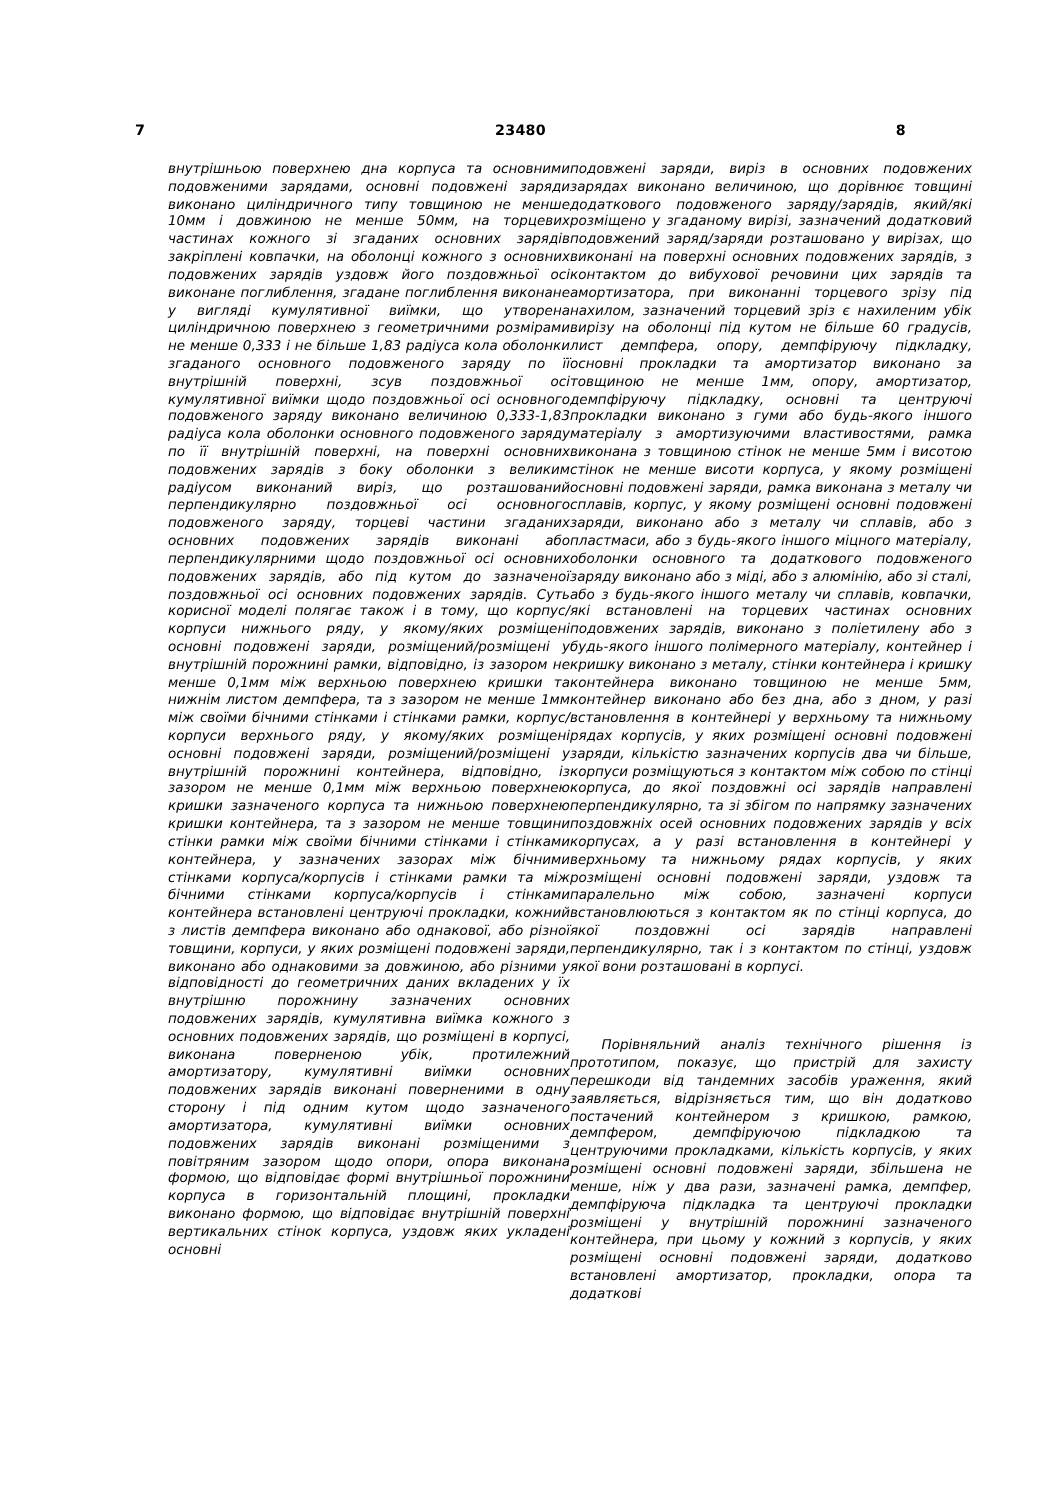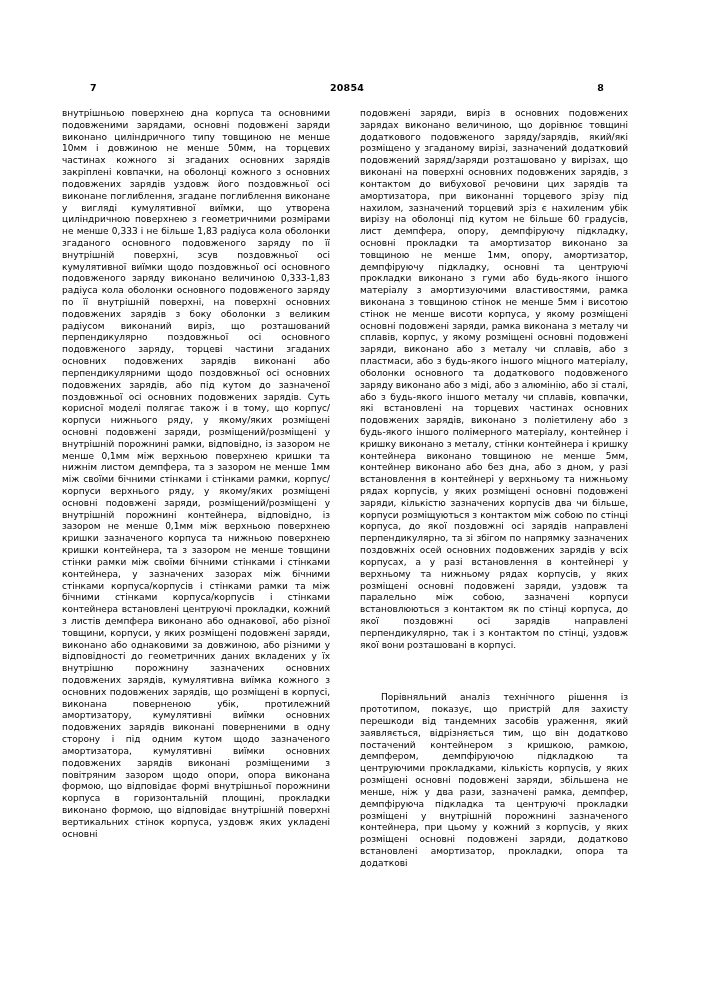--- a/index.html
+++ b/index.html
@@ -36,25 +36,26 @@
     font-weight: bold;
     letter-spacing: 0.2px;
   }
   .page-header .hdr-left   { width: 120px; text-align: left;   padding-left: 20px; }
   .page-header .hdr-center { flex: 1;      text-align: center; }
   .page-header .hdr-right  { width: 120px; text-align: right;  padding-right: 32px; }
 
   
   .columns {
     position: absolute;
-    left: 62px;
+    left: 82px;
     top: 108px;
     width: 566px;
     display: flex;
-    justify-content: space-between;
+    justify-content: flex-end;
+    font-style: italic;
   }
   .col {
     width: 268px;
   }
   .col p {
     margin: 0;
     font-size: 9px;
     line-height: 11.82px;
     text-align: justify;
     text-justify: inter-word;
@@ -73,21 +74,21 @@
     width: 100%;
   }
 </style>
 </head>
 <body>
 
 <div class="page">
 
   <div class="page-header">
     <span class="hdr-left">7</span>
-    <span class="hdr-center">20854</span>
+    <span class="hdr-center">23480</span>
     <span class="hdr-right">8</span>
   </div>
 
   <div class="columns">
 
     <div class="col">
       <p class="flush">внутрішньою поверхнею дна корпуса та основними подовженими зарядами, основні подовжені заряди виконано циліндричного типу товщиною не менше 10мм і довжиною не менше 50мм, на торцевих частинах кожного зі згаданих основних зарядів закріплені ковпачки, на оболонці кожного з основних подовжених зарядів уздовж його поздовжньої осі виконане поглиблення, згадане поглиблення виконане у вигляді кумулятивної виїмки, що утворена циліндричною поверхнею з геометричними розмірами не менше 0,333 і не більше 1,83 радіуса кола оболонки згаданого основного подовженого заряду по її внутрішній поверхні, зсув поздовжньої осі кумулятивної виїмки щодо поздовжньої осі основного подовженого заряду виконано величиною 0,333-1,83 радіуса кола оболонки основного подовженого заряду по її внутрішній поверхні, на поверхні основних подовжених зарядів з боку оболонки з великим радіусом виконаний виріз, що розташований перпендикулярно поздовжньої осі основного подовженого заряду, торцеві частини згаданих основних подовжених зарядів виконані або перпендикулярними щодо поздовжньої осі основних подовжених зарядів, або під кутом до зазначеної поздовжньої осі основних подовжених зарядів. Суть корисної моделі полягає також і в тому, що корпус/корпуси нижнього ряду, у якому/яких розміщені основні подовжені заряди, розміщений/розміщені у внутрішній порожнині рамки, відповідно, із зазором не менше 0,1мм між верхньою поверхнею кришки та нижнім листом демпфера, та з зазором не менше 1мм між своїми бічними стінками і стінками рамки, корпус/корпуси верхнього ряду, у якому/яких розміщені основні подовжені заряди, розміщений/розміщені у внутрішній порожнині контейнера, відповідно, із зазором не менше 0,1мм між верхньою поверхнею кришки зазначеного корпуса та нижньою поверхнею кришки контейнера, та з зазором не менше товщини стінки рамки між своїми бічними стінками і стінками контейнера, у зазначених зазорах між бічними стінками корпуса/корпусів і стінками рамки та між бічними стінками корпуса/корпусів і стінками контейнера встановлені центруючі прокладки, кожний з листів демпфера виконано або однакової, або різної товщини, корпуси, у яких розміщені подовжені заряди, виконано або однаковими за довжиною, або різними у відповідності до геометричних даних вкладених у їх внутрішню порожнину зазначених основних подовжених зарядів, кумулятивна виїмка кожного з основних подовжених зарядів, що розміщені в корпусі, виконана поверненою убік, протилежний амортизатору, кумулятивні виїмки основних подовжених зарядів виконані поверненими в одну сторону і під одним кутом щодо зазначеного амортизатора, кумулятивні виїмки основних подовжених зарядів виконані розміщеними з повітряним зазором щодо опори, опора виконана формою, що відповідає формі внутрішньої порожнини корпуса в горизонтальній площині, прокладки виконано формою, що відповідає внутрішній поверхні вертикальних стінок корпуса, уздовж яких укладені основні</p>
     </div>
 
     <div class="col">

